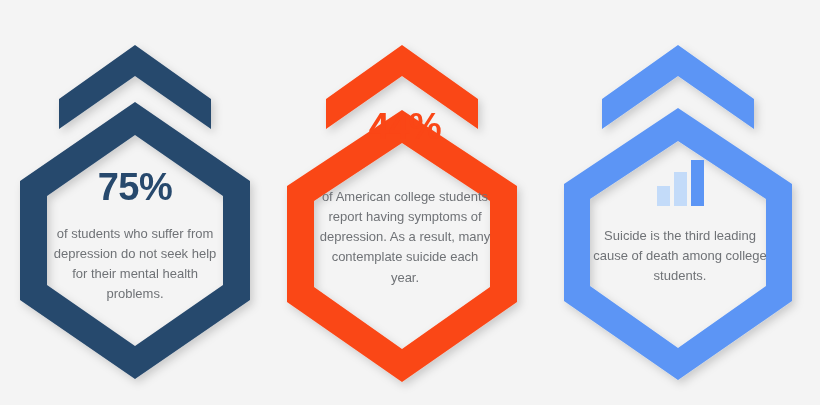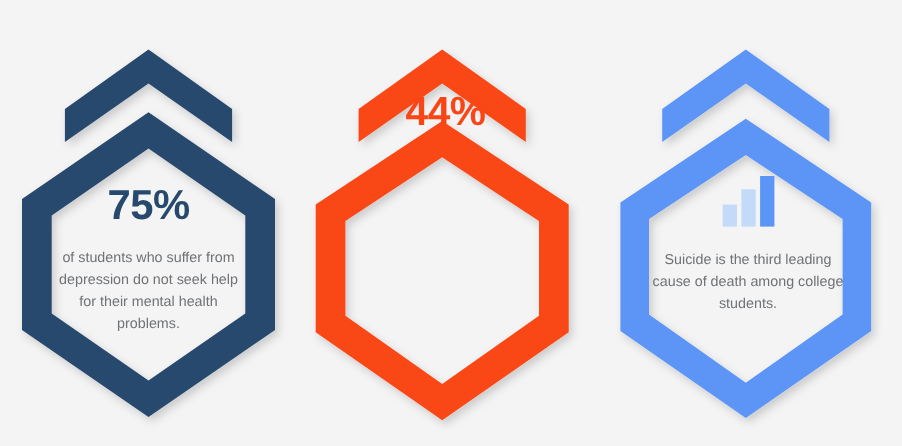--- a/index.html
+++ b/index.html
@@ -72,21 +72,21 @@
     text-align: center;
     width: 175px;
   }
 
   
   .card-navy .card-content { padding-top: 168px; }
   .card-navy .big-number { color: #27496d; font-size: 38px; }
   .card-navy .body-text { margin-top: 18px; width: 178px; }
 
   
-  .card-orange .card-content { padding-top: 83px; gap: 32px; }
+  .card-orange .card-content { padding-top: 108px; gap: 32px; }
   .card-orange .big-number { color: #fa4616; font-size: 37px; }
   .card-orange .body-text { margin-top: 10px; width: 172px; }
 
   
   .card-blue .card-content { padding-top: 160px; }
   .card-blue .body-text { margin-top: 20px; width: 180px; }
 
   .bar-chart-icon {
     display: flex;
     align-items: flex-end;
@@ -157,20 +157,21 @@
                  L 220 201
                  L 220 287
                  L 132 349
                  L 44 287
                  L 44 201
                  Z"></path>
       </g>
     </svg>
     <div class="card-content">
       <div class="big-number" style="color: rgb(250, 70, 22);">44%</div>
+      <div class="body-text" style="color: rgb(111, 114, 118);">of American college students report having symptoms of depression. As a result, many contemplate suicide each year.</div>
     </div>
   </div>
 
   <div class="stat-card card-blue">
     <svg class="hex-svg" viewBox="0 0 280 405" xmlns="http://www.w3.org/2000/svg">
       <defs>
         <filter id="shadow3" x="-30%" y="-30%" width="170%" height="170%">
           <feDropShadow dx="3" dy="4" stdDeviation="4" flood-color="#000000" flood-opacity="0.17"></feDropShadow>
         </filter>
       </defs>

